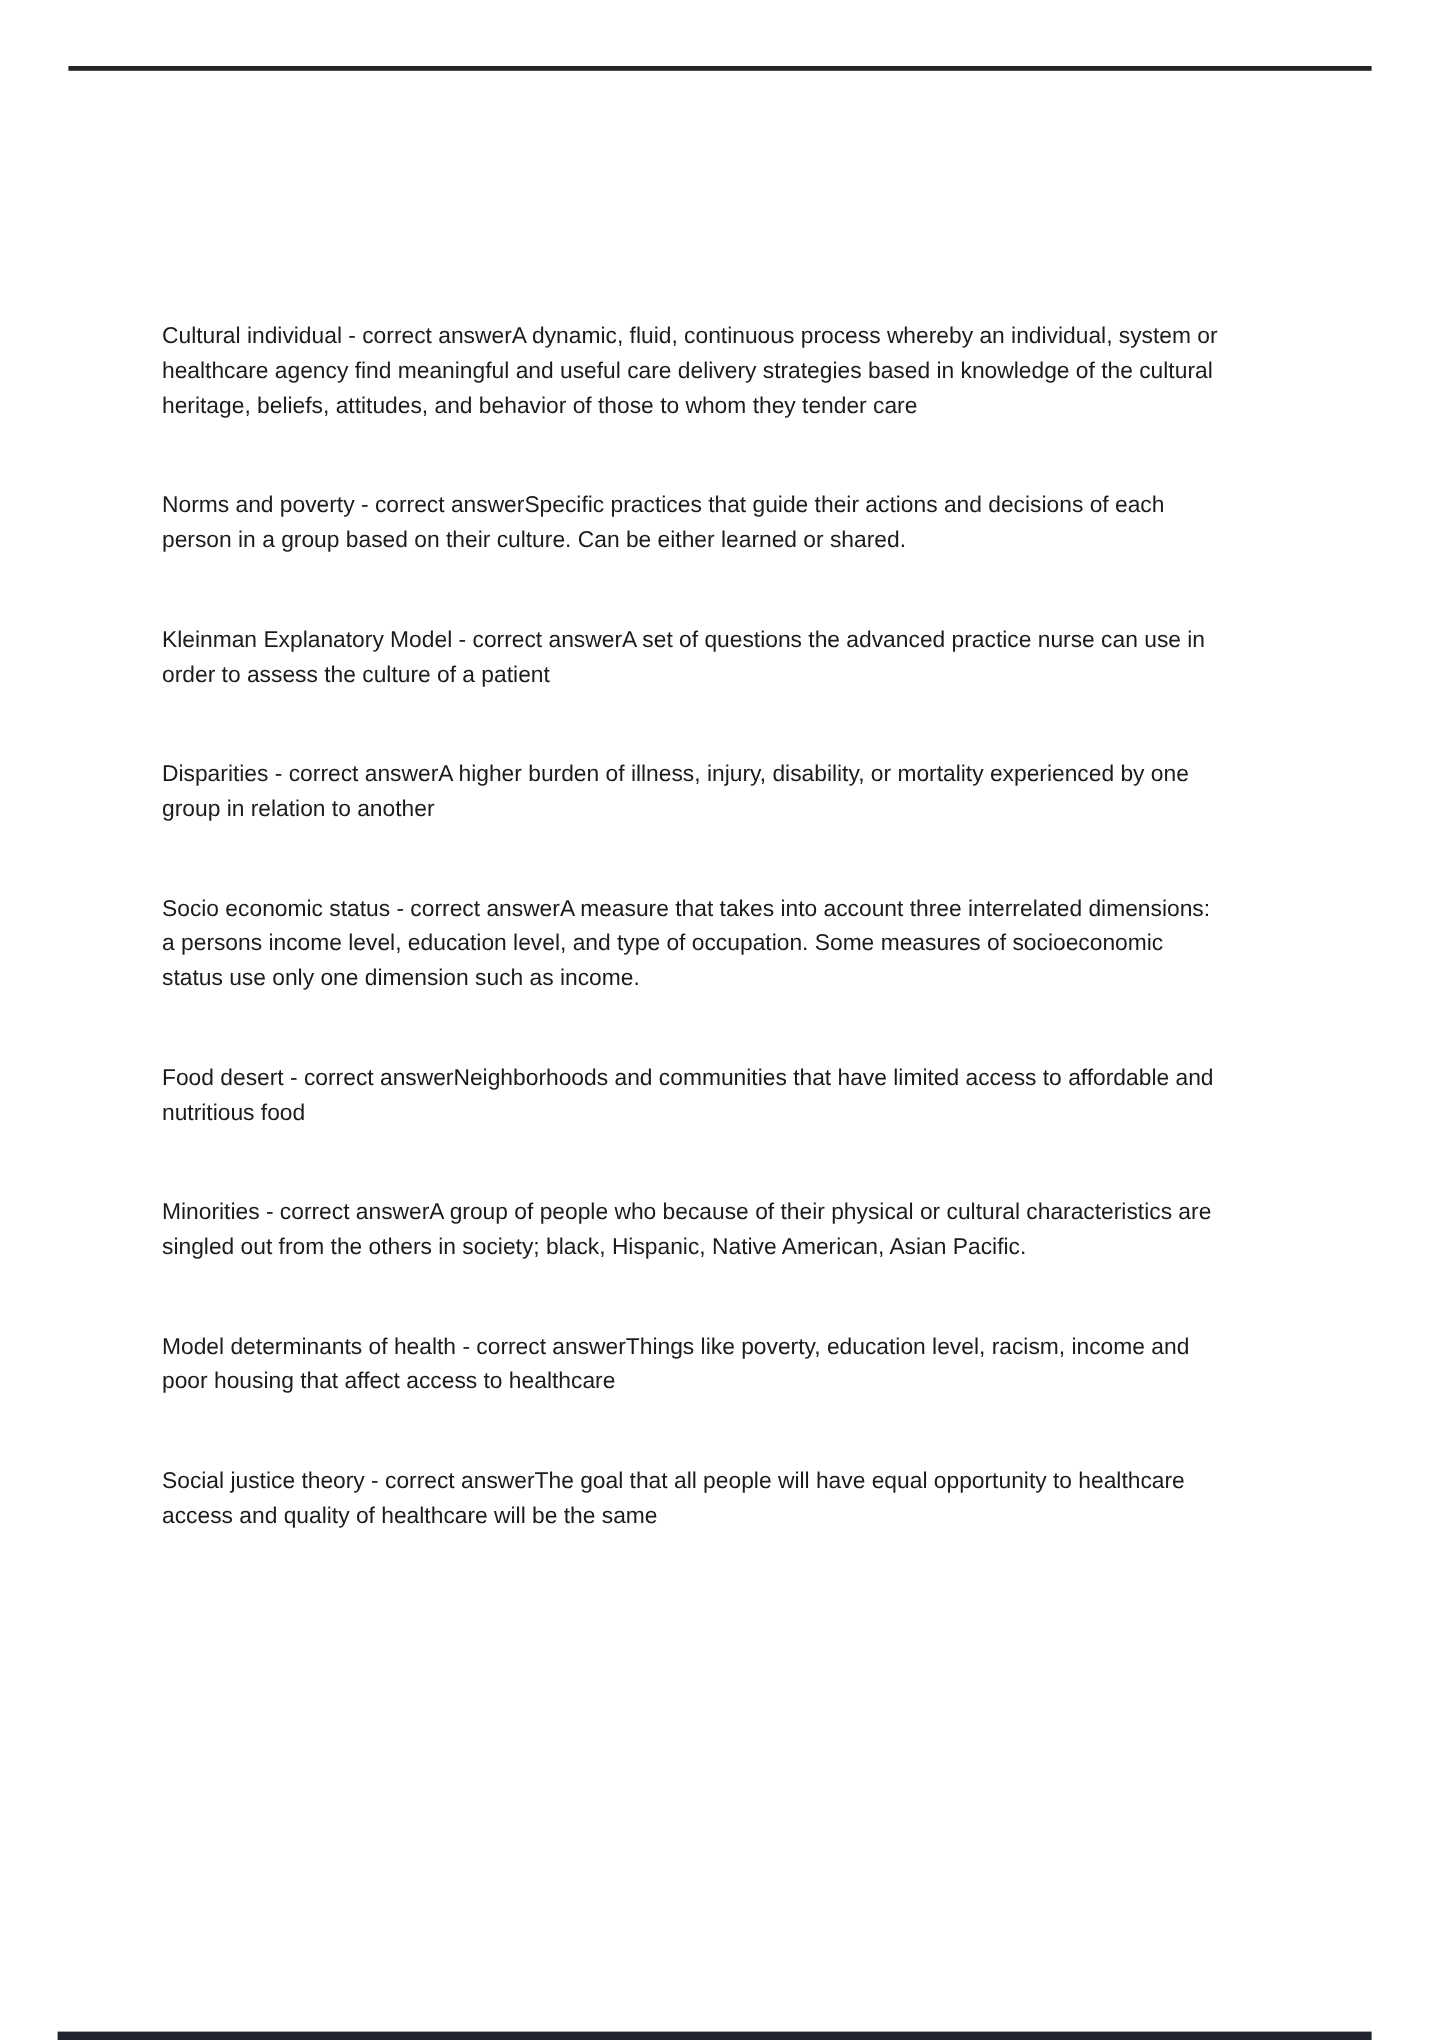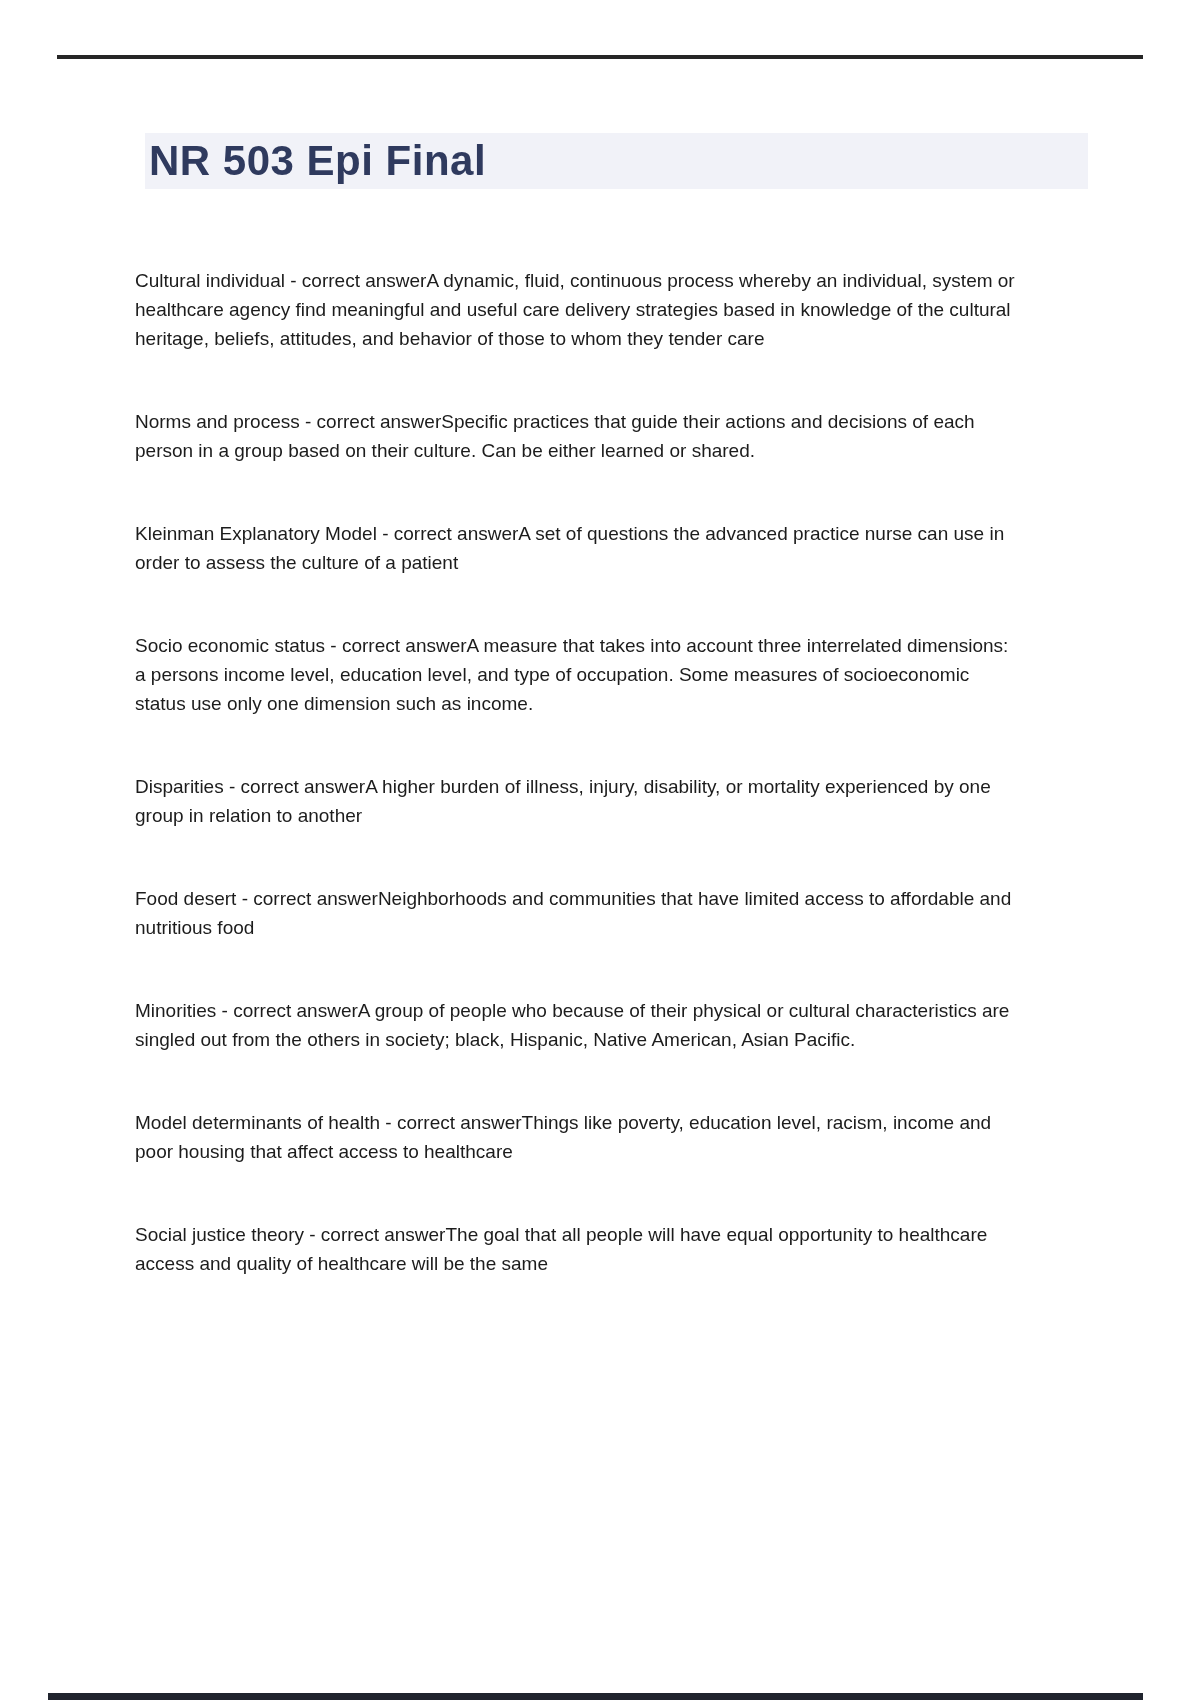--- a/index.html
+++ b/index.html
@@ -63,35 +63,32 @@
     background: #20242e;
   }
 </style>
 </head>
 <body>
 
 <div class="page">
 
   <div class="top-rule"></div>
 
-  <div class="title-bar">
-    <h1 class="title-text">NR 503 Epi Final</h1>
-  </div>
 
   <div class="content">
 
     <p class="entry"><span>Cultural individual</span><span> - correct answer</span><span>A dynamic, fluid, continuous process whereby an individual, system or healthcare agency find meaningful and useful care delivery strategies based in knowledge of the cultural heritage, beliefs, attitudes, and behavior of those to whom they tender care</span></p>
 
-    <p class="entry"><span>Norms and process</span><span> - correct answer</span><span>Specific practices that guide their actions and decisions of each person in a group based on their culture. Can be either learned or shared.</span></p>
+    <p class="entry"><span>Norms and poverty</span><span> - correct answer</span><span>Specific practices that guide their actions and decisions of each person in a group based on their culture. Can be either learned or shared.</span></p>
 
     <p class="entry"><span>Kleinman Explanatory Model</span><span> - correct answer</span><span>A set of questions the advanced practice nurse can use in order to assess the culture of a patient</span></p>
 
+    <p class="entry"><span>Disparities</span><span> - correct answer</span><span>A higher burden of illness, injury, disability, or mortality experienced by one group in relation to another</span></p>
+
     <p class="entry"><span>Socio economic status</span><span> - correct answer</span><span>A measure that takes into account three interrelated dimensions: a persons income level, education level, and type of occupation. Some measures of socioeconomic status use only one dimension such as income.</span></p>
-
-    <p class="entry"><span>Disparities</span><span> - correct answer</span><span>A higher burden of illness, injury, disability, or mortality experienced by one group in relation to another</span></p>
 
     <p class="entry"><span>Food desert</span><span> - correct answer</span><span>Neighborhoods and communities that have limited access to affordable and nutritious food</span></p>
 
     <p class="entry"><span>Minorities</span><span> - correct answer</span><span>A group of people who because of their physical or cultural characteristics are singled out from the others in society; black, Hispanic, Native American, Asian Pacific.</span></p>
 
     <p class="entry"><span>Model determinants of health</span><span> - correct answer</span><span>Things like poverty, education level, racism, income and poor housing that affect access to healthcare</span></p>
 
     <p class="entry"><span>Social justice theory</span><span> - correct answer</span><span>The goal that all people will have equal opportunity to healthcare access and quality of healthcare will be the same</span></p>
 
   </div>

